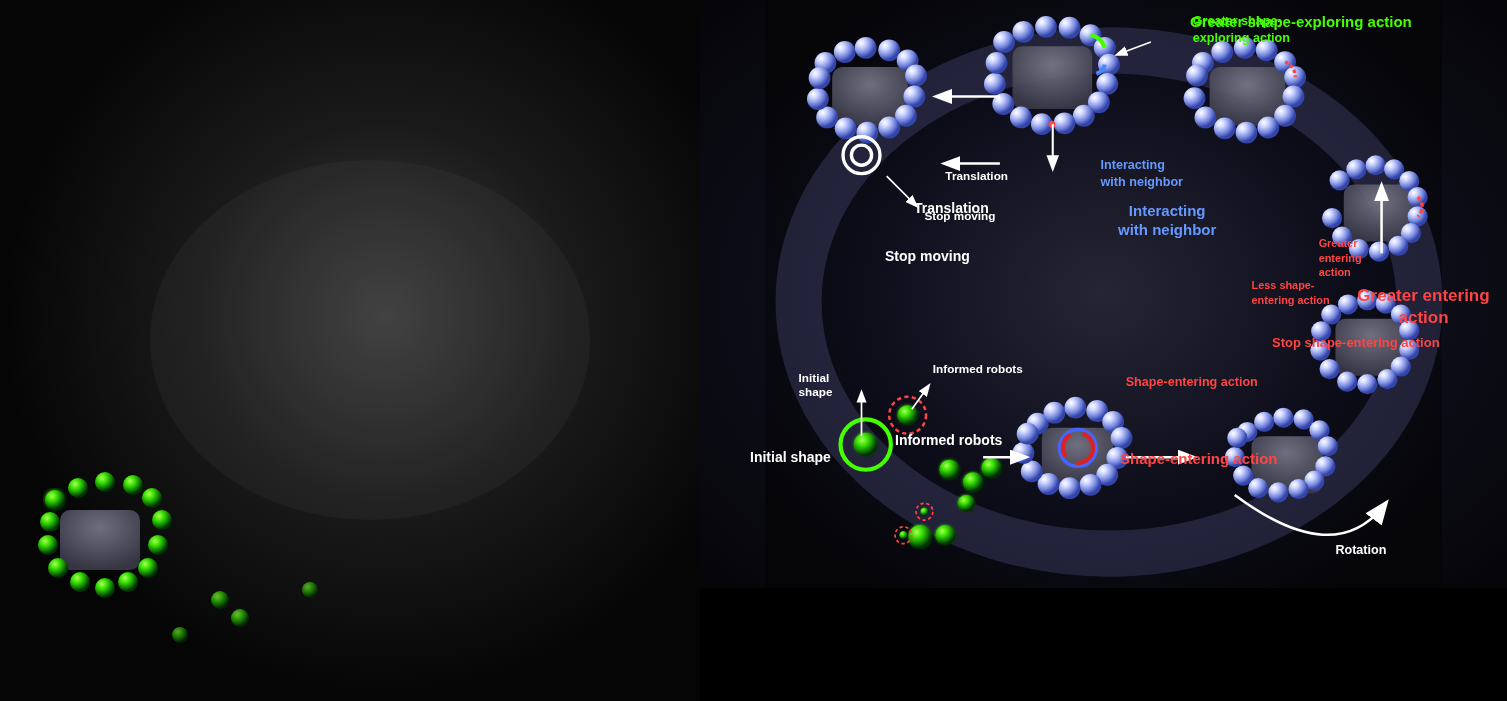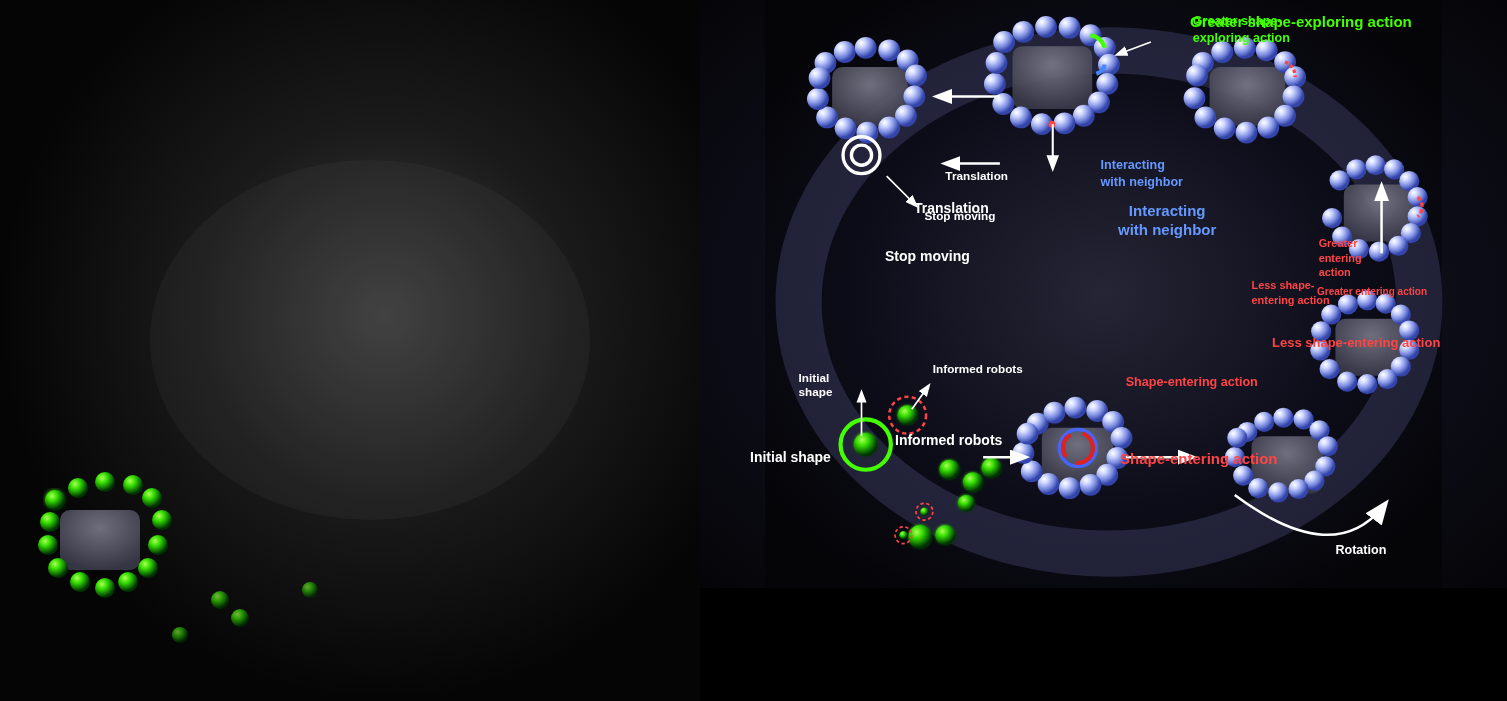--- a/index.html
+++ b/index.html
@@ -360,16 +360,16 @@
     <text x="680" y="660" fill="white" font-size="15" font-weight="bold" font-family="Arial">Rotation</text>
   </svg>
 
   <div class="label green" style="top:12px;left:490px;font-size:15px;line-height:1.3;">Greater shape-exploring action</div>
   <div class="label blue-text" style="top:202px;left:418px;font-size:15px;line-height:1.25;">Interacting<br>with neighbor</div>
   <div class="label" style="top:248px;left:185px;font-size:14px;">Stop moving</div>
   <div class="label" style="top:200px;left:214px;font-size:14px;">Translation</div>
   <div class="label" style="top:448px;left:30px;font-size:14px;line-height:1.3;padding-left:20px;">Initial shape</div>
   <div class="label" style="top:432px;left:195px;font-size:14px;">Informed robots</div>
   <div class="label red-text" style="top:450px;left:420px;font-size:15px;">Shape-entering action</div>
-  <div class="label red-text" style="top:335px;left:572px;font-size:13px;line-height:1.3;">Less shape-entering action</div>
-  <div class="label red-text" style="top:285px;left:617px;font-size:10px;line-height:1.3;">Greater entering action</div>
+  <div class="label red-text" style="top:335px;left:572px;font-size:13px;line-height:1.3;">Stop shape-entering action</div>
+  <div class="label red-text" style="top:285px;left:640px;font-size:17px;line-height:1.3;">Greater entering action</div>
   <div class="label" style="top:650px;left:672px;font-size:15px;">Rotation</div>
 </div>
 
 </body></html>

